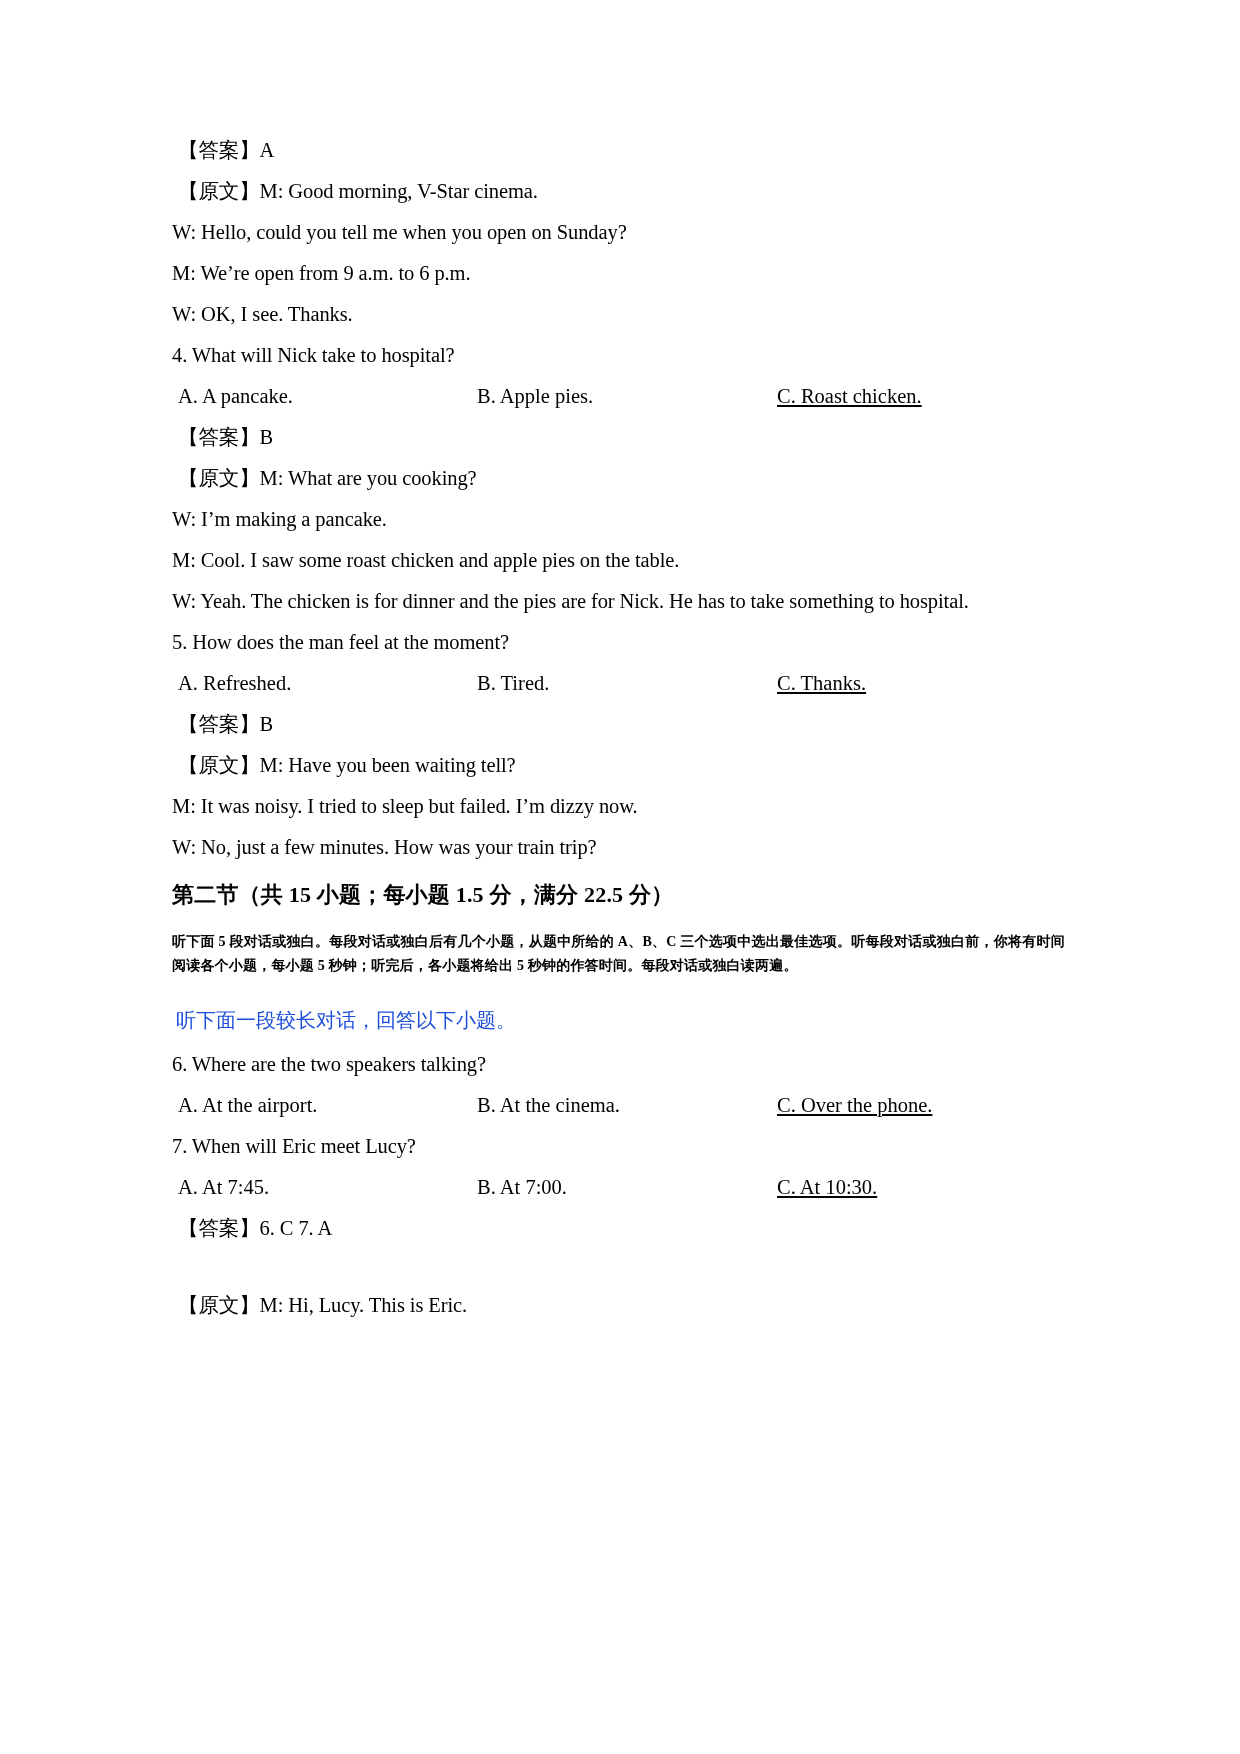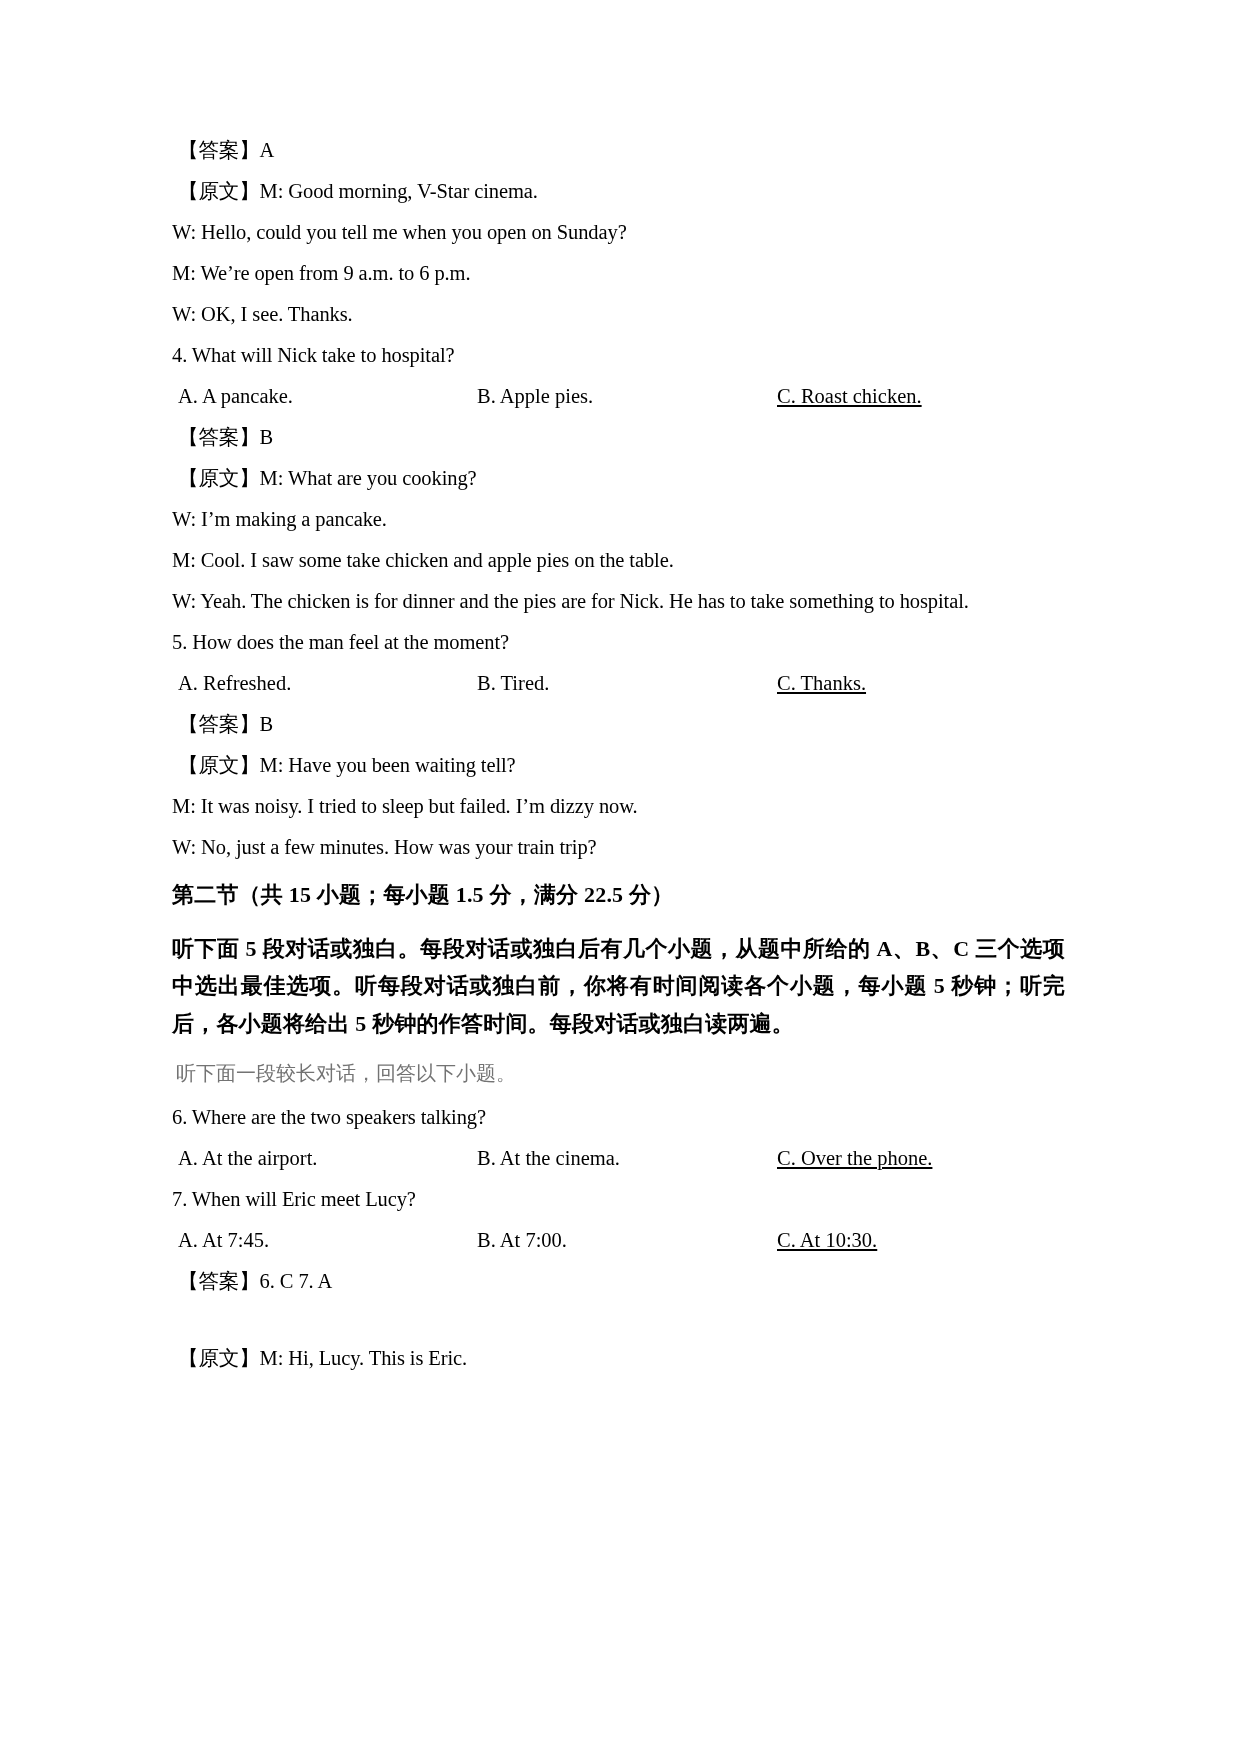--- a/index.html
+++ b/index.html
@@ -58,35 +58,35 @@
     font-size: 22px;
     font-weight: bold;
     line-height: 1.0;
     margin: 26px 0 24px 0;
     white-space: nowrap;
     letter-spacing: 0.2px;
   }
 
   
   .instructions {
-    font-size: 22px;
+    font-size: 14px;
     font-weight: bold;
     line-height: 1.72;
-    margin: 0 0 20px 0;
+    margin: 0 0 32px 0;
     text-align: justify;
     text-justify: inter-ideograph;
     letter-spacing: 0.2px;
     word-break: break-all;
   }
 
   
   .sub-instruction {
     font-size: 20px;
     line-height: 1.0;
-    color: #737373;
+    color: #1d4ed8;
     margin: 0 0 24px 0;
     white-space: nowrap;
     padding-left: 4px;
   }
 
   .gap-large { height: 36px; }
 </style>
 </head>
 <body>
 
@@ -101,21 +101,21 @@
 
     <p class="line">4. What will Nick take to hospital?</p>
     <div class="options">
       <span class="opt-a">A. A pancake.</span>
       <span class="opt-b">B. Apple pies.</span>
       <span class="opt-c">C. Roast chicken.</span>
     </div>
     <p class="line indent">【答案】B</p>
     <p class="line indent">【原文】M: What are you cooking?</p>
     <p class="line">W: I’m making a pancake.</p>
-    <p class="line">M: Cool. I saw some take chicken and apple pies on the table.</p>
+    <p class="line">M: Cool. I saw some roast chicken and apple pies on the table.</p>
     <p class="line">W: Yeah. The chicken is for dinner and the pies are for Nick. He has to take something to hospital.</p>
 
     <p class="line">5. How does the man feel at the moment?</p>
     <div class="options">
       <span class="opt-a">A. Refreshed.</span>
       <span class="opt-b">B. Tired.</span>
       <span class="opt-c">C. Thanks.</span>
     </div>
     <p class="line indent">【答案】B</p>
     <p class="line indent">【原文】M: Have you been waiting tell?</p>

